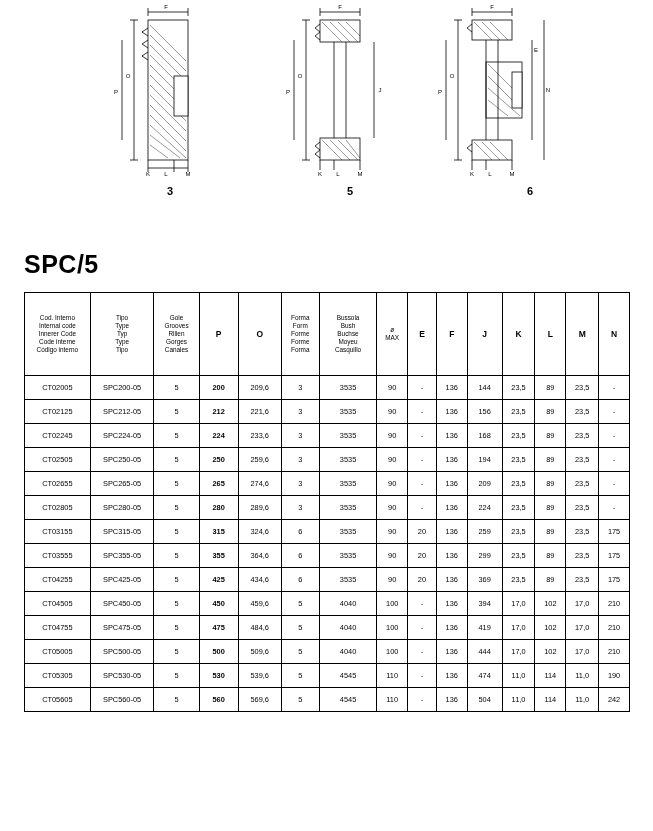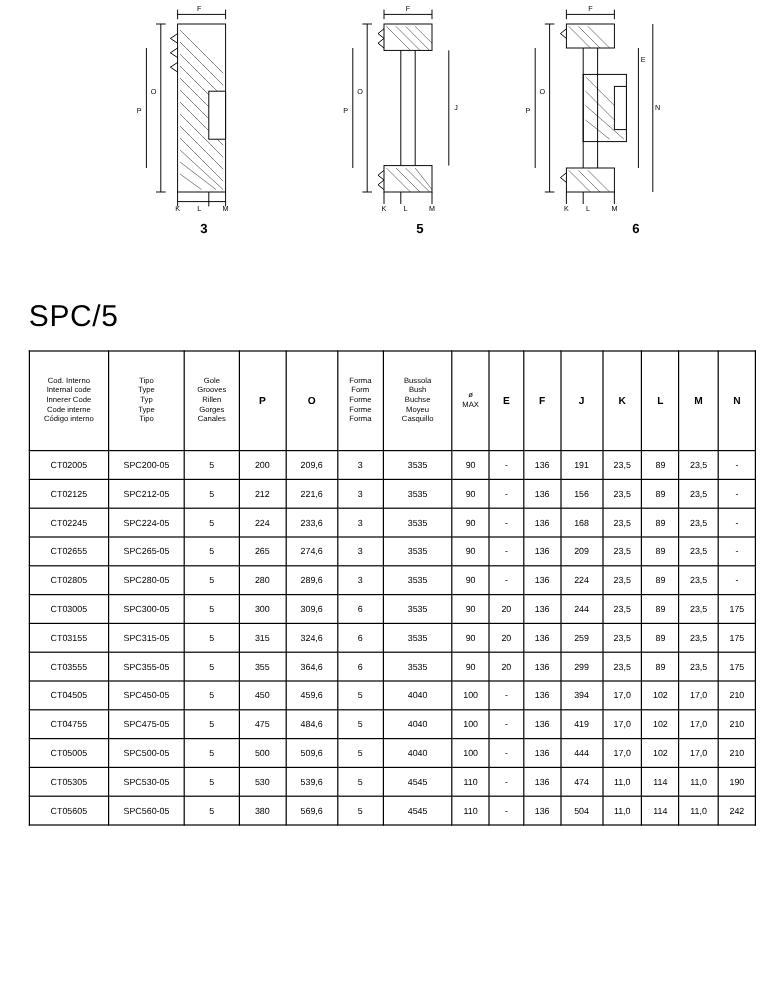--- a/index.html
+++ b/index.html
@@ -45,21 +45,21 @@
     font-size: 11px;
     font-weight: bold;
   }
 
   
   .title {
     position: absolute;
     left: 24px;
     top: 250px;
     font-size: 25px;
-    font-weight: normal;
+    font-weight: bold;
     letter-spacing: 0.5px;
   }
 
   
   .table-wrap {
     position: absolute;
     left: 24px;
     top: 292px;
     width: 606px;
   }
@@ -85,21 +85,21 @@
     font-weight: normal;
     font-size: 6.4px;
     padding: 2px 1px;
     line-height: 1.25;
   }
   table.spec thead th .hdr-lines span { display: block; }
   table.spec thead th.big {
     font-size: 8.5px;
     font-weight: bold;
   }
-  td.bold { font-weight: normal; }
+  td.bold { font-weight: bold; }
   .col-a { width: 64px; }
   .col-b { width: 62px; }
   .col-c { width: 44px; }
   .col-d { width: 38px; }
   .col-e { width: 42px; }
   .col-f { width: 37px; }
   .col-g { width: 56px; }
   .col-h { width: 30px; }
   .col-i { width: 28px; }
   .col-j { width: 30px; }
@@ -405,21 +405,21 @@
             <td>CT02005</td>
             <td>SPC200-05</td>
             <td>5</td>
             <td class="bold">200</td>
             <td>209,6</td>
             <td>3</td>
             <td>3535</td>
             <td>90</td>
             <td>-</td>
             <td>136</td>
-            <td>191</td>
+            <td>144</td>
             <td>23,5</td>
             <td>89</td>
             <td>23,5</td>
             <td>-</td>
           </tr>
           <tr>
             <td>CT02125</td>
             <td>SPC212-05</td>
             <td>5</td>
             <td class="bold">212</td>
@@ -446,20 +446,37 @@
             <td>90</td>
             <td>-</td>
             <td>136</td>
             <td>168</td>
             <td>23,5</td>
             <td>89</td>
             <td>23,5</td>
             <td>-</td>
           </tr>
           <tr>
+            <td>CT02505</td>
+            <td>SPC250-05</td>
+            <td>5</td>
+            <td class="bold">250</td>
+            <td>259,6</td>
+            <td>3</td>
+            <td>3535</td>
+            <td>90</td>
+            <td>-</td>
+            <td>136</td>
+            <td>194</td>
+            <td>23,5</td>
+            <td>89</td>
+            <td>23,5</td>
+            <td>-</td>
+          </tr>
+          <tr>
             <td>CT02655</td>
             <td>SPC265-05</td>
             <td>5</td>
             <td class="bold">265</td>
             <td>274,6</td>
             <td>3</td>
             <td>3535</td>
             <td>90</td>
             <td>-</td>
             <td>136</td>
@@ -480,37 +497,20 @@
             <td>90</td>
             <td>-</td>
             <td>136</td>
             <td>224</td>
             <td>23,5</td>
             <td>89</td>
             <td>23,5</td>
             <td>-</td>
           </tr>
           <tr>
-            <td>CT03005</td>
-            <td>SPC300-05</td>
-            <td>5</td>
-            <td class="bold">300</td>
-            <td>309,6</td>
-            <td>6</td>
-            <td>3535</td>
-            <td>90</td>
-            <td>20</td>
-            <td>136</td>
-            <td>244</td>
-            <td>23,5</td>
-            <td>89</td>
-            <td>23,5</td>
-            <td>175</td>
-          </tr>
-          <tr>
             <td>CT03155</td>
             <td>SPC315-05</td>
             <td>5</td>
             <td class="bold">315</td>
             <td>324,6</td>
             <td>6</td>
             <td>3535</td>
             <td>90</td>
             <td>20</td>
             <td>136</td>
@@ -525,20 +525,37 @@
             <td>SPC355-05</td>
             <td>5</td>
             <td class="bold">355</td>
             <td>364,6</td>
             <td>6</td>
             <td>3535</td>
             <td>90</td>
             <td>20</td>
             <td>136</td>
             <td>299</td>
+            <td>23,5</td>
+            <td>89</td>
+            <td>23,5</td>
+            <td>175</td>
+          </tr>
+          <tr>
+            <td>CT04255</td>
+            <td>SPC425-05</td>
+            <td>5</td>
+            <td class="bold">425</td>
+            <td>434,6</td>
+            <td>6</td>
+            <td>3535</td>
+            <td>90</td>
+            <td>20</td>
+            <td>136</td>
+            <td>369</td>
             <td>23,5</td>
             <td>89</td>
             <td>23,5</td>
             <td>175</td>
           </tr>
           <tr>
             <td>CT04505</td>
             <td>SPC450-05</td>
             <td>5</td>
             <td class="bold">450</td>
@@ -602,21 +619,21 @@
             <td>474</td>
             <td>11,0</td>
             <td>114</td>
             <td>11,0</td>
             <td>190</td>
           </tr>
           <tr>
             <td>CT05605</td>
             <td>SPC560-05</td>
             <td>5</td>
-            <td class="bold">380</td>
+            <td class="bold">560</td>
             <td>569,6</td>
             <td>5</td>
             <td>4545</td>
             <td>110</td>
             <td>-</td>
             <td>136</td>
             <td>504</td>
             <td>11,0</td>
             <td>114</td>
             <td>11,0</td>

